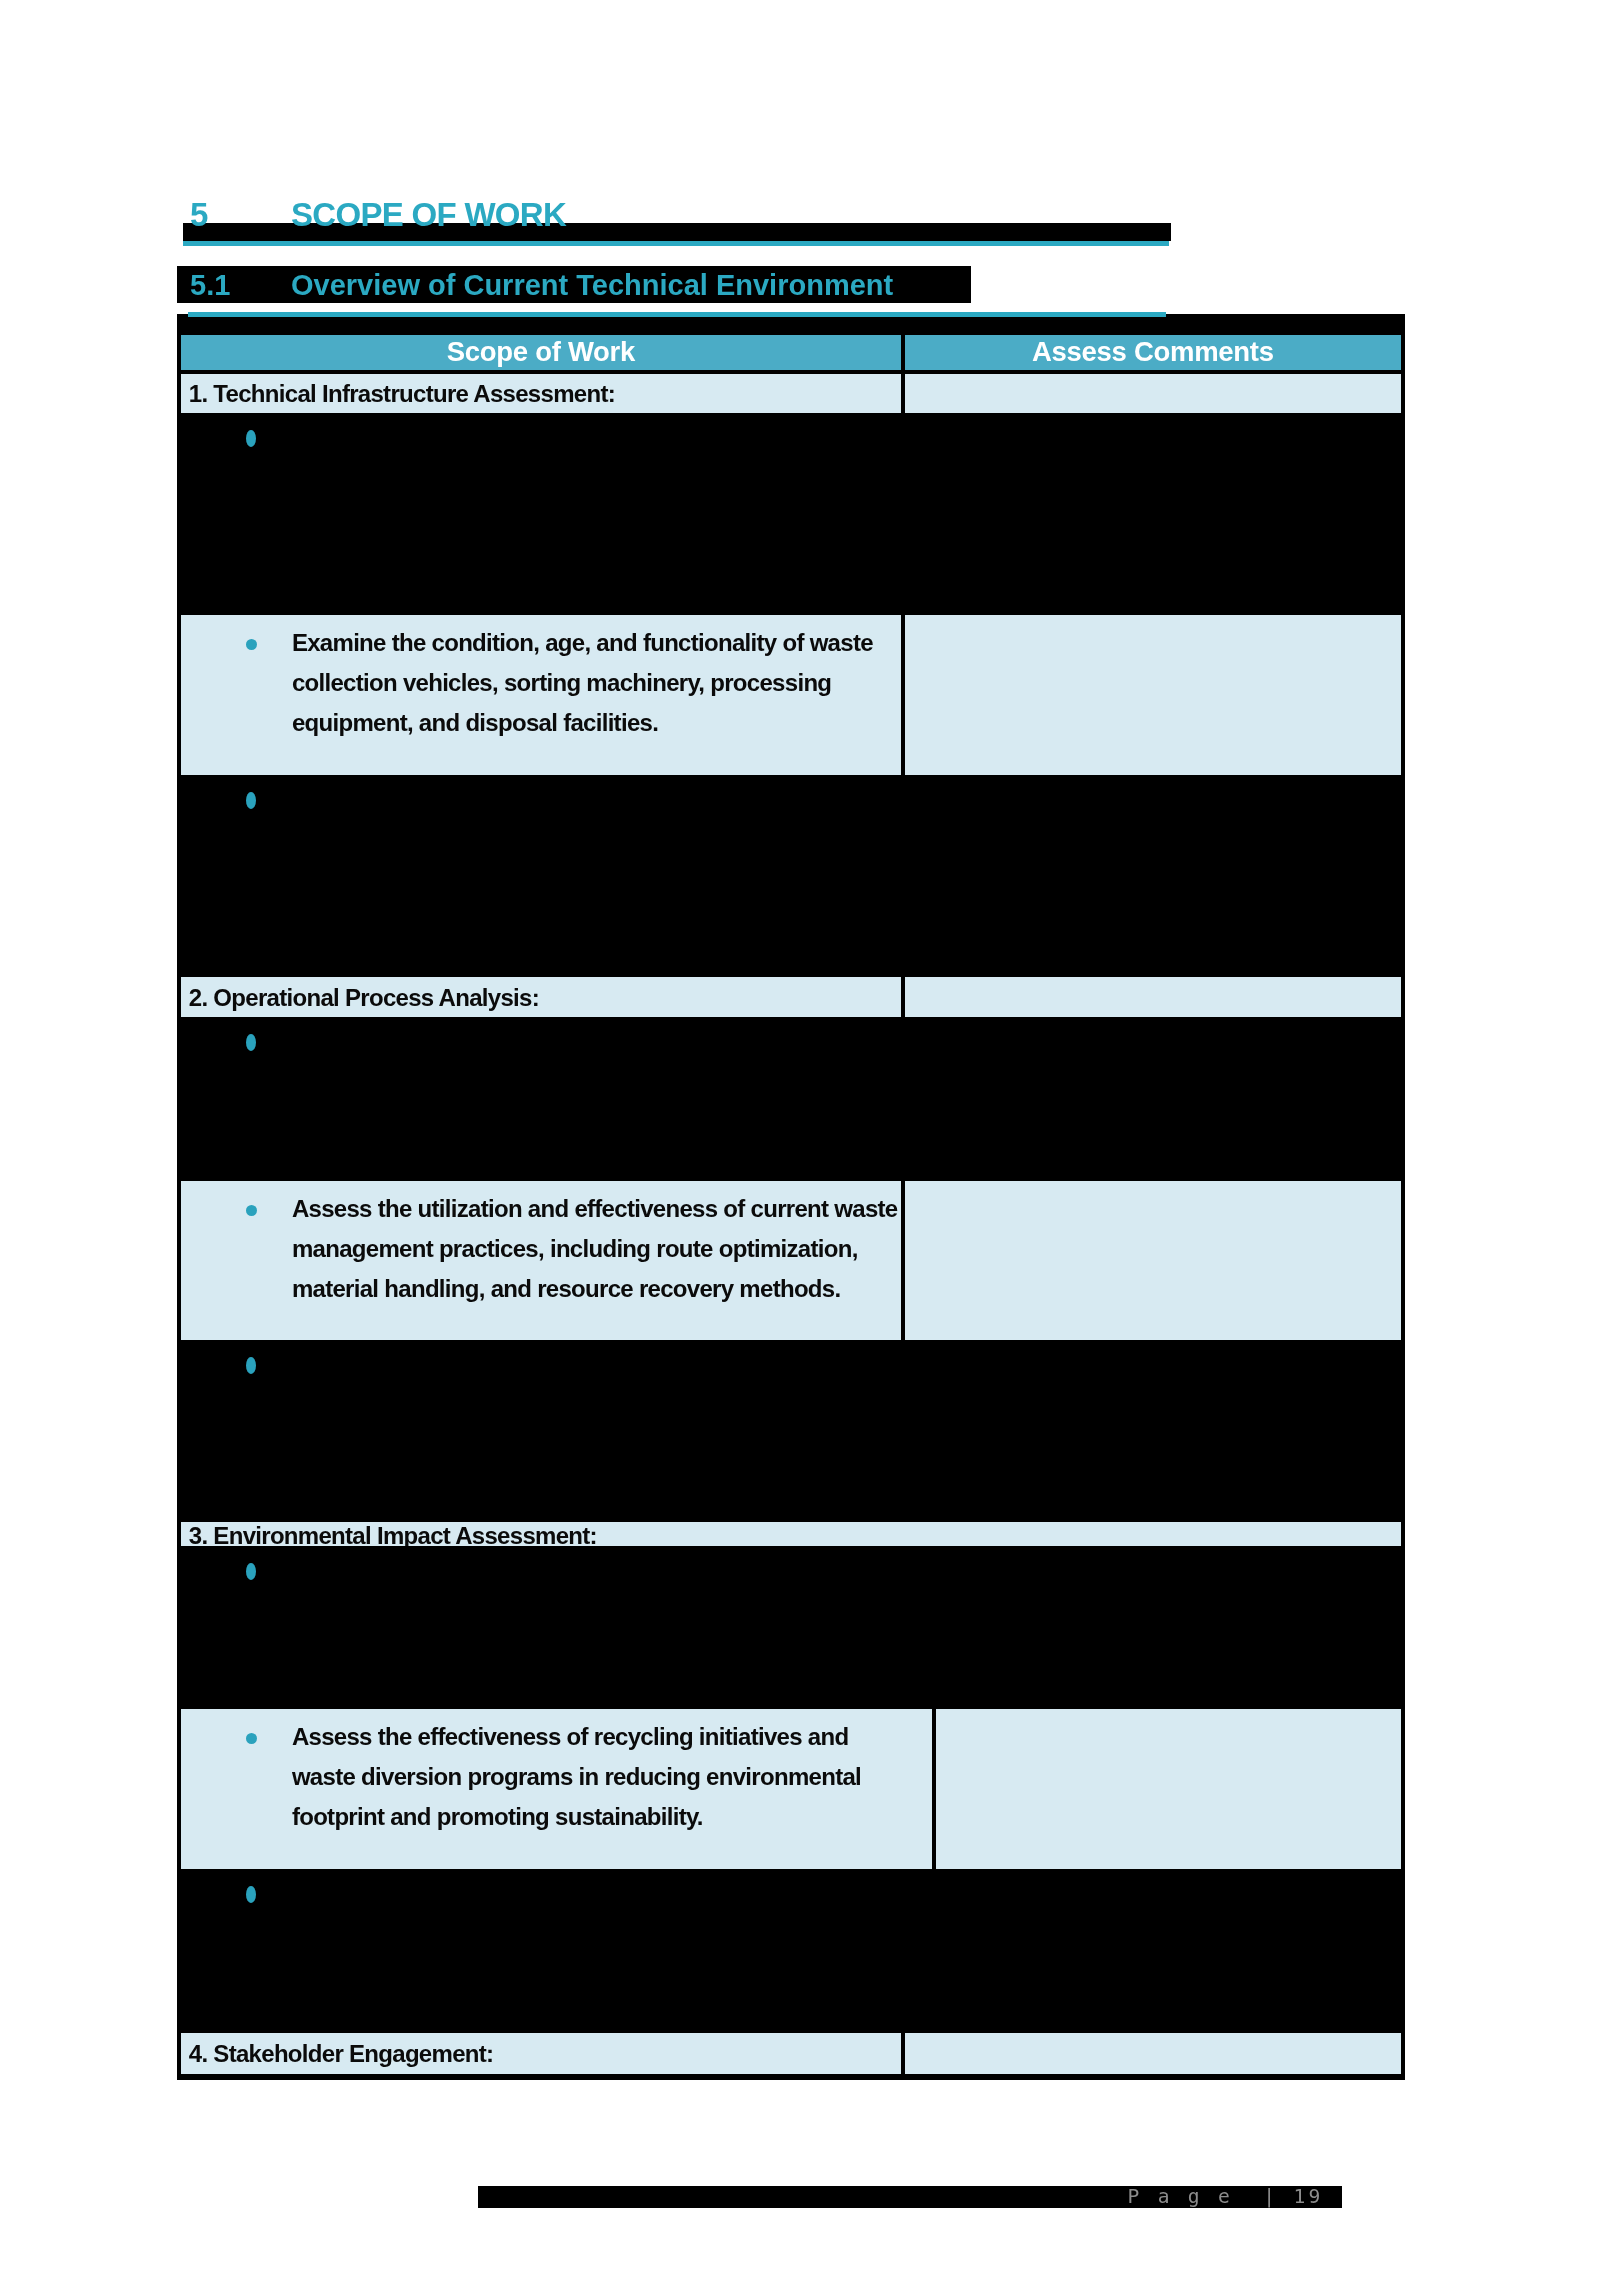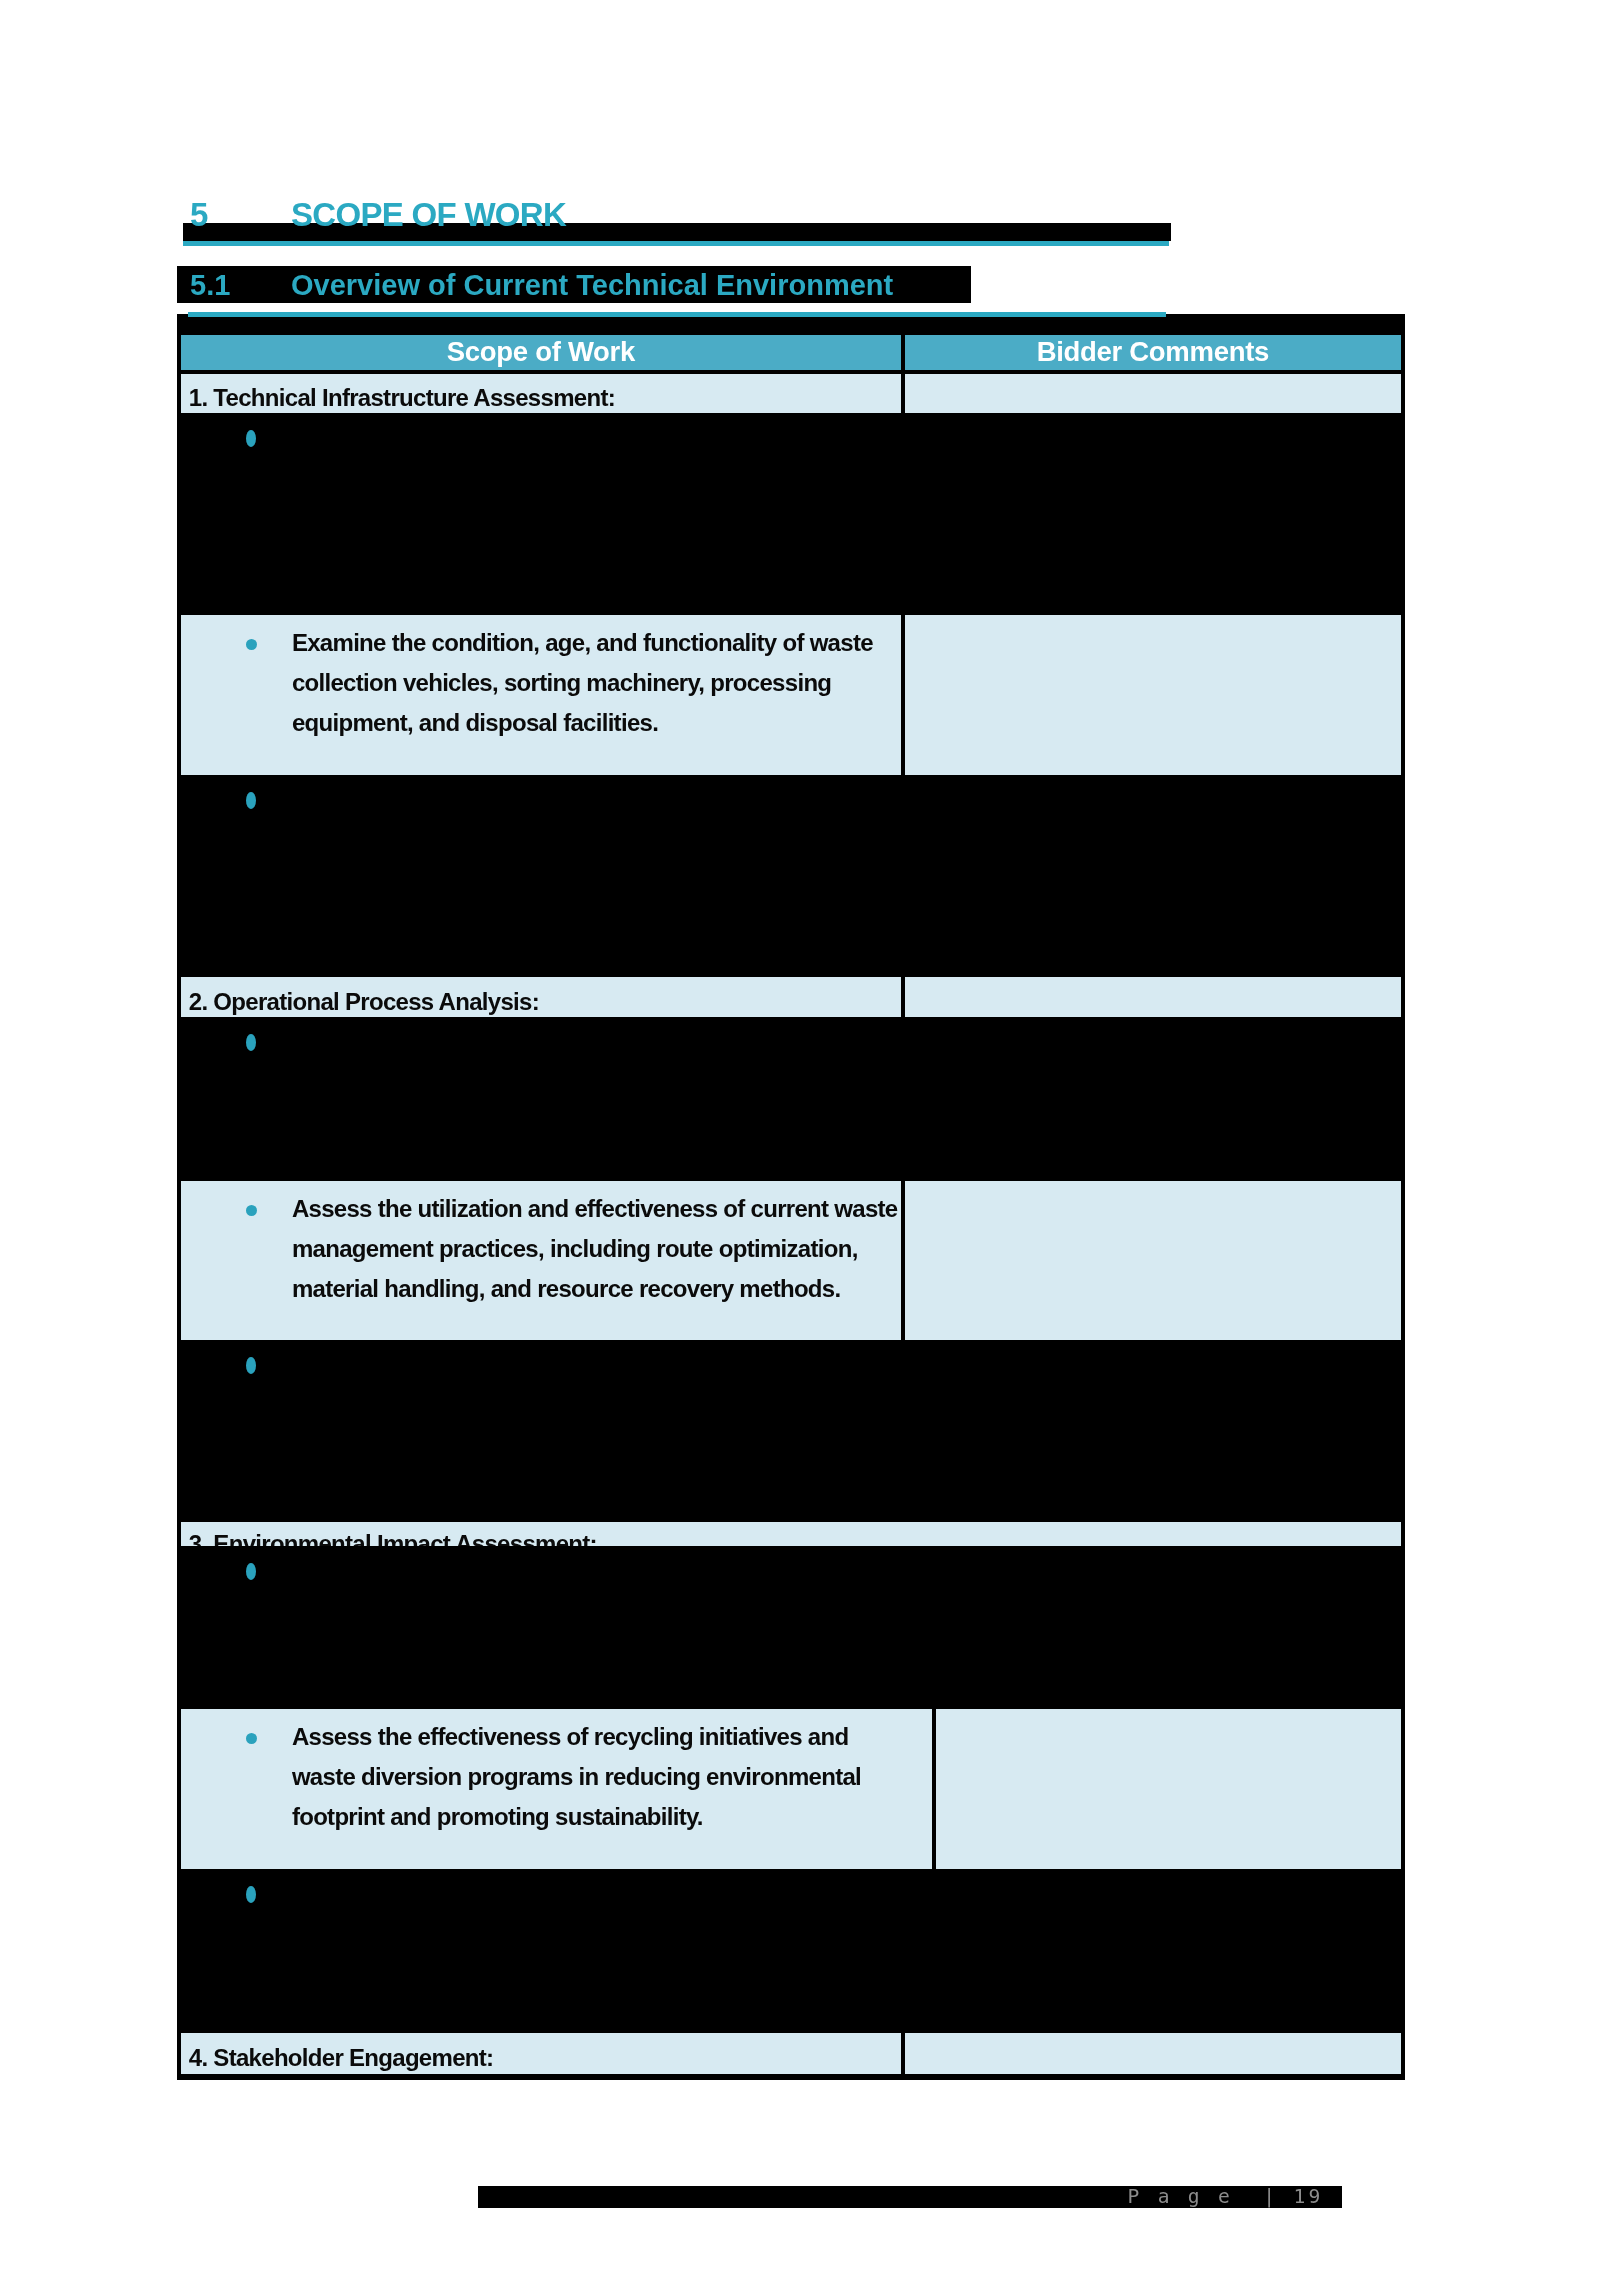--- a/index.html
+++ b/index.html
@@ -116,21 +116,20 @@
   }
   .light-row {
     background: #d7eaf2;
   }
   .light-row .cell-left, .light-row .cell-right {
     background: #d7eaf2;
   }
   .section-row .cell-left {
     display: flex;
     align-items: center;
-    margin-top: 8px;
   }
   .section-label {
     color: #0b0b0b;
     font-size: 24px;
     font-weight: bold;
     letter-spacing: -0.7px;
     padding-left: 7.9px;
     white-space: nowrap;
   }
   .bullet-row .cell-left {
@@ -208,21 +207,21 @@
   <div class="h2-band"></div>
 
   <div class="rfp-table">
 
     <div class="t-row header-row" style="top:2.6px; height:35px;">
       <div class="cell-left">
         <span>Scope of Work</span>
       </div>
       <div class="cell-div"></div>
       <div class="cell-right">
-        <span>Bidder Comments</span>
+        <span>Assess Comments</span>
       </div>
     </div>
 
     <div class="t-row light-row section-row" style="top:42px; height:39px;">
       <div class="cell-left">
         <span class="section-label">1. Technical Infrastructure Assessment:</span>
       </div>
       <div class="cell-div"></div>
       <div class="cell-right"></div>
     </div>

